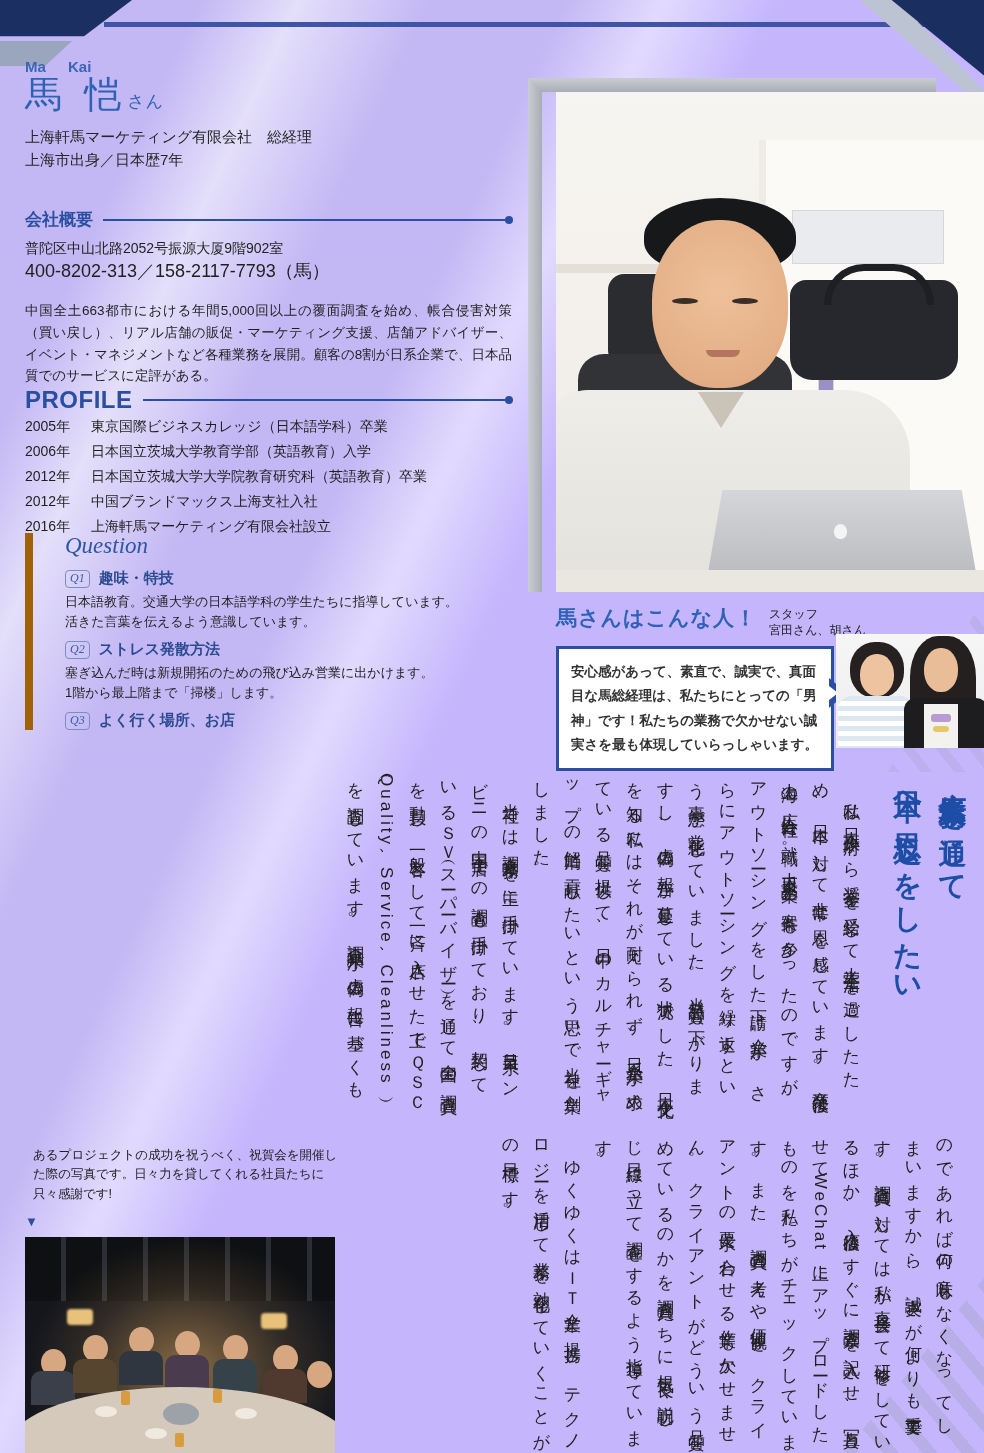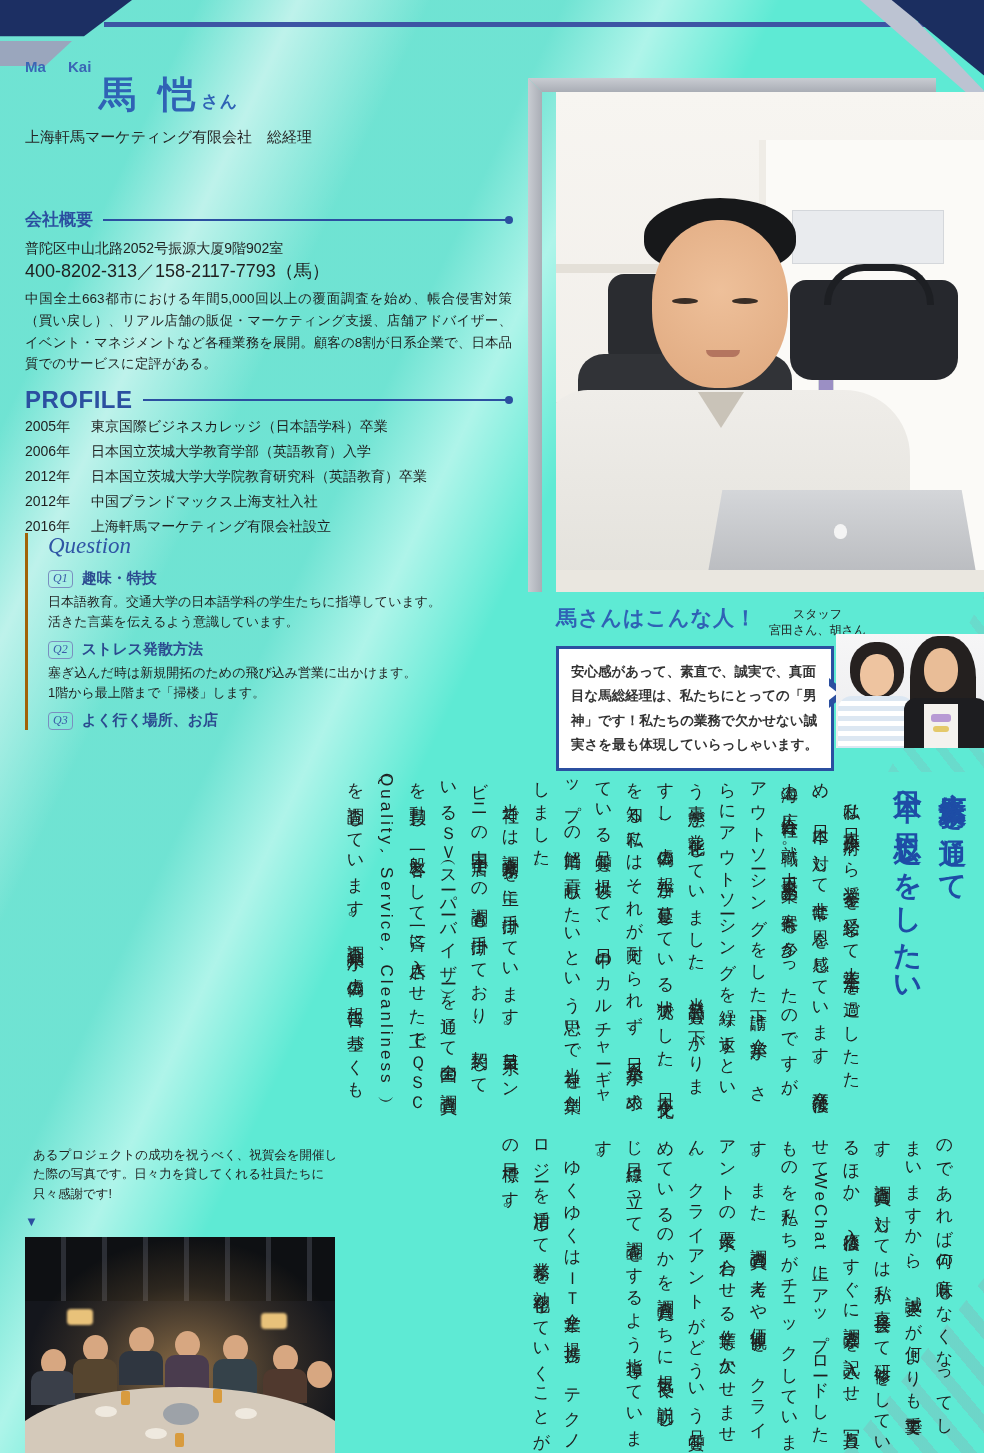--- a/index.html
+++ b/index.html
@@ -1,16 +1,16 @@
 <!DOCTYPE html>
 <html><head>
 <meta charset="utf-8">
 <style>
   html,body{margin:0;padding:0;background:#d9dbde;}
-  .page{position:relative;width:984px;height:1453px;margin:0 auto;background:#5eead4;
+  .page{position:relative;width:984px;height:1453px;margin:0 auto;background:#c4b5fd;
         overflow:hidden;font-family:"Liberation Sans",sans-serif;color:#1f1f1f;}
   .streaks{position:absolute;inset:0;pointer-events:none;
     background:
       linear-gradient(115deg, rgba(255,255,255,0) 12%, rgba(255,255,255,.55) 18%, rgba(255,255,255,0) 26%),
       linear-gradient(115deg, rgba(190,195,205,.18) 34%, rgba(255,255,255,.5) 40%, rgba(255,255,255,0) 47%);}
   
   .corner-tl{position:absolute;left:0;top:0;width:150px;height:66px;}
   .corner-tl .a{position:absolute;inset:0;background:#1c2f63;clip-path:polygon(0 0,88% 0,56% 55%,0 55%);}
   .corner-tl .b{position:absolute;inset:0;background:#9aa6bd;clip-path:polygon(0 62%,48% 62%,30% 100%,0 100%);}
   .top-rule{position:absolute;top:22px;left:104px;right:0;height:5px;background:#3d55a4;}
@@ -20,39 +20,39 @@
   .stripes-mid{position:absolute;right:0;top:596px;width:96px;height:176px;opacity:.55;
     background:repeating-linear-gradient(52deg,rgba(150,156,170,.35) 0 9px,rgba(255,255,255,0) 9px 26px);
     clip-path:polygon(100% 0,100% 100%,0 100%);}
   .stripes-br{position:absolute;right:0;bottom:0;width:140px;height:175px;opacity:.7;
     background:repeating-linear-gradient(50deg,rgba(150,156,170,.38) 0 12px,rgba(255,255,255,0) 12px 30px);
     clip-path:polygon(100% 0,100% 100%,0 100%);}
 
   
   .name-block{position:absolute;left:25px;top:58px;}
   .furigana{color:#3a66b5;font-size:15px;font-weight:bold;word-spacing:18px;}
-  .name-main{color:#2f62b5;font-size:37px;font-weight:bold;line-height:1.1;letter-spacing:6px;text-align:center;}
+  .name-main{color:#2f62b5;font-size:37px;font-weight:normal;line-height:1.1;letter-spacing:6px;}
   .name-main .hon{font-size:17px;letter-spacing:1px;}
   .name-sub{font-size:15px;color:#262626;margin-top:9px;line-height:1.55;font-weight:500;}
 
   .sec{position:absolute;left:25px;width:487px;}
   .sec-head{display:flex;align-items:center;gap:10px;}
   .sec-title{color:#2b4fa0;font-weight:bold;}
   .kaisha .sec-title{font-size:17px;}
   .profsec .sec-title{font-size:24px;letter-spacing:.5px;}
   .rule{flex:1;height:2px;background:#2b4fa0;position:relative;}
   .rule::after{content:"";position:absolute;right:-1px;top:-3px;width:8px;height:8px;border-radius:50%;background:#2b4fa0;}
   .addr{font-size:14px;margin-top:8px;line-height:1.4;}
   .phone{font-size:18px;line-height:1.4;}
-  .desc{font-size:13.5px;line-height:1.62;text-align:justify;margin-top:4px;}
+  .desc{font-size:13.5px;line-height:1.62;text-align:justify;margin-top:16px;}
   .tl{margin-top:0;font-size:14px;line-height:1.78;}
   .tl-row{display:flex;gap:16px;}
   .tl-year{min-width:50px;}
 
-  .qbox{position:absolute;left:25px;top:533px;width:505px;border-left:3px solid #a16207;padding-left:20px;}
+  .qbox{position:absolute;left:25px;top:533px;width:505px;border-left:8px solid #a16207;padding-left:32px;}
   .q-heading{font-family:"Liberation Serif",serif;font-style:italic;font-size:23px;color:#2f55a5;margin-bottom:10px;}
   .q-row{display:flex;align-items:center;gap:9px;margin-top:2px;}
   .q-badge{font-family:"Liberation Serif",serif;font-style:italic;font-size:12px;color:#3a5ca8;
            border:1px solid #7a8fc0;border-radius:4px;padding:0 4px 1px;}
   .q-title{font-size:15px;font-weight:bold;color:#2b4a8f;}
   .q-answer{font-size:13px;line-height:1.5;white-space:pre-line;margin:4px 0 9px;}
 
   
   .frame-top{position:absolute;left:528px;top:78px;width:408px;height:14px;
     background:linear-gradient(180deg,#c9ccd2,#a9adb5);clip-path:polygon(14px 100%,0 0,100% 0,100% 100%);}
@@ -71,21 +71,21 @@
   .mp-hair{position:absolute;left:88px;top:106px;width:152px;height:76px;background:#17181a;border-radius:50% 50% 42% 42%;}
   .mp-eye{position:absolute;width:26px;height:6px;background:#3a2e26;border-radius:50%;}
   .mp-mouth{position:absolute;left:150px;top:258px;width:34px;height:7px;background:#b4755f;border-radius:0 0 20px 20px;}
   .mp-shirt{position:absolute;left:-14px;top:298px;width:368px;height:204px;background:linear-gradient(180deg,#efede9,#e3e1db);border-radius:46px 66px 0 0;}
   .mp-collar{position:absolute;left:142px;top:300px;width:46px;height:36px;background:#c9c3b8;clip-path:polygon(0 0,100% 0,50% 100%);}
   .mp-laptop{position:absolute;left:150px;top:398px;width:272px;height:94px;background:linear-gradient(180deg,#d4d6d9,#b7b9bd);clip-path:polygon(6% 0,94% 0,100% 100%,0 100%);}
   .mp-logo{position:absolute;left:278px;top:432px;width:13px;height:15px;background:#f4f4f4;border-radius:50% 50% 45% 45%;}
   .mp-desk{position:absolute;left:0;bottom:0;width:100%;height:22px;background:#eae7e0;}
 
   
-  .staff-head{position:absolute;left:556px;top:604px;display:flex;gap:12px;align-items:flex-start;text-align:center;}
+  .staff-head{position:absolute;left:556px;top:604px;display:flex;gap:12px;align-items:flex-start;}
   .staff-heading{font-size:21px;font-weight:bold;color:#2f62b5;letter-spacing:1px;}
   .staff-sub{font-size:12px;line-height:1.35;color:#222;padding-top:2px;}
   .bubble{position:absolute;left:556px;top:646px;width:248px;border:3px solid #2b4fa0;background:#fff;
           padding:11px 12px;font-size:13.5px;font-weight:600;color:#333;line-height:1.8;}
   .bubble-arrow-b{position:absolute;left:829px;top:678px;width:0;height:0;
      border-top:15px solid transparent;border-bottom:15px solid transparent;border-left:18px solid #2b4fa0;}
   .bubble-arrow-w{position:absolute;left:824px;top:682px;width:0;height:0;
      border-top:11px solid transparent;border-bottom:11px solid transparent;border-left:14px solid #ffffff;}
   .staff-photo{position:absolute;left:836px;top:634px;width:148px;height:114px;overflow:hidden;
      background:linear-gradient(180deg,#f6f6f7,#ececee);}
@@ -139,20 +139,21 @@
     <div class="navy"></div>
   </div>
   <div class="stripes-mid"></div>
   <div class="stripes-br"></div>
 
   <div class="name-block">
     <div class="furigana">Ma Kai</div>
     <div class="name-main"><span>馬 恺</span><span class="hon">さん</span></div>
     <div class="name-sub">
       <div>上海軒馬マーケティング有限会社　総経理</div>
+      <div>上海市出身／日本歴7年</div>
     </div>
   </div>
 
   <div class="sec kaisha" style="top:208px;">
     <div class="sec-head">
       <span class="sec-title">会社概要</span>
       <span class="rule"></span>
     </div>
     <div class="addr">普陀区中山北路2052号振源大厦9階902室</div>
     <div class="phone">400-8202-313／158-2117-7793（馬）</div>

